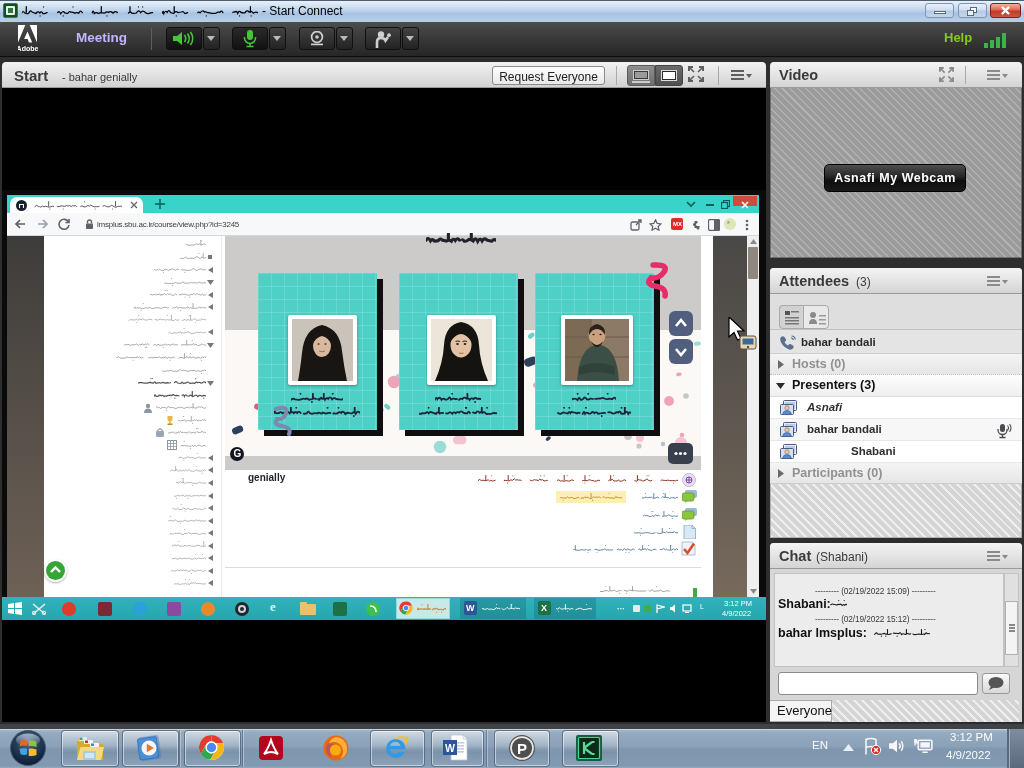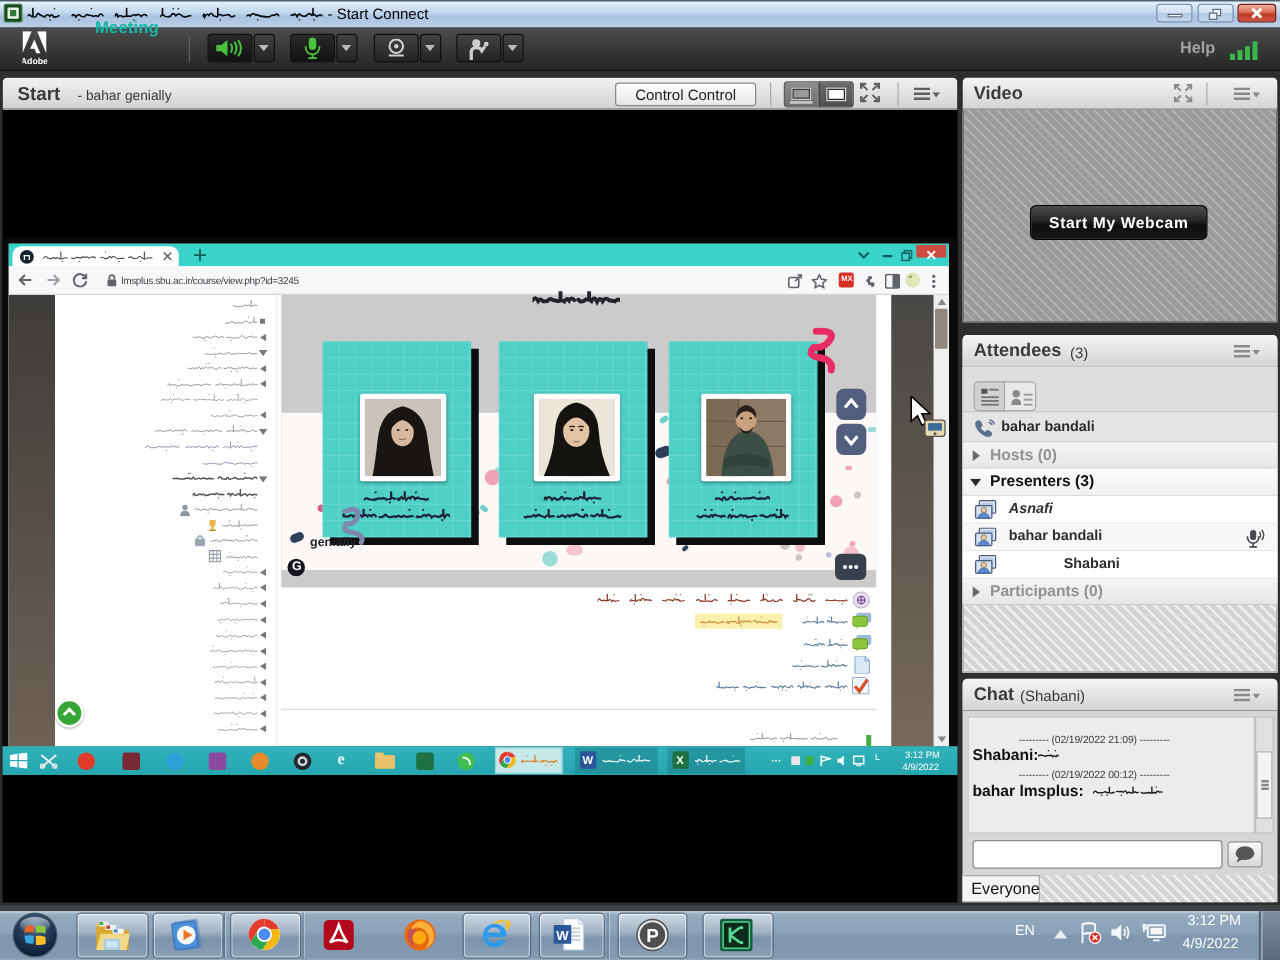--- a/index.html
+++ b/index.html
@@ -44,21 +44,21 @@
         <path d="M11 3 L18 10 M18 3 L11 10" stroke="#fff" stroke-width="1.6"></path>
       </svg>
     </div>
     <div style="position:absolute;left:0px;top:22px;width:1024px;height:35px;background:linear-gradient(#4d4d4d 0%,#383838 50%,#262626 100%);border-bottom:1px solid #0d0d0d;box-sizing:border-box"></div>
     <svg style="position:absolute;left:18px;top:25px" width="20" height="28" viewBox="0 0 20 28">
 <path d="M0 0 H7.3 L0 17.5 Z" fill="#fff"></path>
       <path d="M19 0 H11.7 L19 17.5 Z" fill="#fff"></path>
 <path d="M9.5 6.5 L14.2 17.5 H11 L9.6 14 H6.1 Z" fill="#fff"></path>
 <text x="9.5" y="26" font-family="Liberation Sans" font-size="7" font-weight="bold" fill="#fff" text-anchor="middle">Adobe</text>
     </svg>
-    <div style="position:absolute;left:76px;top:14px;white-space:nowrap;font:bold 13.5px 'Liberation Sans',sans-serif;color:#14b8a6">Meeting</div>
+    <div style="position:absolute;left:76px;top:30px;white-space:nowrap;font:bold 13.5px 'Liberation Sans',sans-serif;color:#c4b5fd">Meeting</div>
     <div style="position:absolute;left:151px;top:28px;width:1px;height:22px;background:#5e5e5e"></div>
     <div style="position:absolute;left:166px;top:27px;width:36px;height:23px;background:linear-gradient(#2a2a2a,#111);border:1px solid #101010;border-radius:3px;box-sizing:border-box"></div>
     <svg style="position:absolute;left:172px;top:30px" width="25" height="17" viewBox="0 0 25 17">
 <path d="M1 6 H5 L10 2 V15 L5 11 H1 Z" fill="#49c33c"></path>
 <path d="M12.5 5 Q15 8.5 12.5 12 M15.5 3.5 Q19 8.5 15.5 13.5 M18.5 2 Q23 8.5 18.5 15" stroke="#49c33c" stroke-width="1.6" fill="none"></path>
     </svg>
     <div style="position:absolute;left:203px;top:27px;width:17px;height:23px;background:linear-gradient(#424242,#232323);border:1px solid #101010;border-radius:3px;box-sizing:border-box"></div>
     <svg style="position:absolute;left:207px;top:36px" width="9" height="6">
       <path d="M0 0 L8 0 L4 5 Z" fill="#b9b9b9"></path>
     </svg>
@@ -85,33 +85,33 @@
     <div style="position:absolute;left:365px;top:27px;width:36px;height:23px;background:linear-gradient(#424242,#232323);border:1px solid #101010;border-radius:3px;box-sizing:border-box"></div>
     <svg style="position:absolute;left:374px;top:29px" width="18" height="19" viewBox="0 0 18 19">
 <circle cx="7" cy="5.5" r="3.2" fill="#cfcfcf"></circle>
 <path d="M3 19 V13 q0 -4 4 -4 q3.5 0 4.5 2.5 L14 8" stroke="#cfcfcf" stroke-width="2.6" fill="none"></path>
 <circle cx="15" cy="6.2" r="1.9" fill="#cfcfcf"></circle>
     </svg>
     <div style="position:absolute;left:402px;top:27px;width:17px;height:23px;background:linear-gradient(#424242,#232323);border:1px solid #101010;border-radius:3px;box-sizing:border-box"></div>
     <svg style="position:absolute;left:406px;top:36px" width="9" height="6">
       <path d="M0 0 L8 0 L4 5 Z" fill="#b9b9b9"></path>
     </svg>
-    <div style="position:absolute;left:944px;top:30px;white-space:nowrap;font:bold 13px 'Liberation Sans',sans-serif;color:#a3a3a3">Help</div>
+    <div style="position:absolute;left:944px;top:30px;white-space:nowrap;font:bold 13px 'Liberation Sans',sans-serif;color:#84cc16">Help</div>
     <svg style="position:absolute;left:984px;top:32px" width="28" height="16">
 <rect x="0" y="11" width="4" height="5" fill="#39b54a"></rect>
       <rect x="6" y="8" width="4" height="8" fill="#39b54a"></rect>
 <rect x="12" y="5" width="4" height="11" fill="#39b54a"></rect>
       <rect x="18" y="1" width="4" height="15" fill="#39b54a"></rect>
     </svg>
     <div style="position:absolute;left:0px;top:57px;width:1024px;height:667px;background:#2e2e2e"></div>
     <div style="position:absolute;left:2px;top:62px;width:764px;height:662px;background:#000;border-radius:4px 4px 0 0"></div>
     <div style="position:absolute;left:2px;top:62px;width:764px;height:26px;background:linear-gradient(#f2f2f2 0%,#e2e2e2 50%,#d2d2d2 100%);border-bottom:1px solid #9a9a9a;border-radius:4px 4px 0 0;box-sizing:border-box"></div>
     <div style="position:absolute;left:14px;top:67px;white-space:nowrap;font:bold 15px 'Liberation Sans',sans-serif;color:#3a3a3a">Start</div>
     <div style="position:absolute;left:62px;top:71px;white-space:nowrap;font:11px 'Liberation Sans',sans-serif;color:#3a3a3a">- bahar genially</div>
-    <div style="position:absolute;left:492px;top:66px;width:113px;height:19px;background:linear-gradient(#fefefe,#e8e8e8);border:1px solid #8a8a8a;border-radius:3px;box-sizing:border-box;text-align:center"><span style="font:12px 'Liberation Sans',sans-serif;color:#222;line-height:17px">Control Control</span></div>
+    <div style="position:absolute;left:492px;top:66px;width:113px;height:19px;background:linear-gradient(#fefefe,#e8e8e8);border:1px solid #8a8a8a;border-radius:3px;box-sizing:border-box;text-align:center"><span style="font:12px 'Liberation Sans',sans-serif;color:#222;line-height:17px">Request Everyone</span></div>
     <div style="position:absolute;left:616px;top:66px;width:1px;height:19px;background:#aaa"></div>
     <div style="position:absolute;left:627px;top:65px;width:28px;height:21px;background:linear-gradient(#8d8d8d,#6f6f6f);border:1px solid #5a5a5a;border-radius:3px 0 0 3px;box-sizing:border-box">
       <div style="position:absolute;left:5px;top:4px;width:16px;height:10px;background:#3a3a3a;border:1px solid #ccc;box-sizing:border-box">
         <div style="position:absolute;left:1px;top:1px;width:12px;height:6px;background:#9a9a9a"></div>
       </div>
       <div style="position:absolute;left:4px;top:15px;width:18px;height:2px;background:#ccc"></div>
     </div>
     <div style="position:absolute;left:655px;top:65px;width:28px;height:21px;background:linear-gradient(#6a6a6a,#4f4f4f);border:1px solid #444;border-radius:0 3px 3px 0;box-sizing:border-box">
       <div style="position:absolute;left:5px;top:4px;width:16px;height:11px;background:#2a2a2a;border:1px solid #ddd;box-sizing:border-box">
         <div style="position:absolute;left:1px;top:1px;width:12px;height:7px;background:#fff"></div>
@@ -612,21 +612,21 @@
     </svg>
     <div style="position:absolute;left:669px;top:311px;width:24px;height:25px;background:#515e7d;border-radius:6px"><svg width="24" height="25">
         <path d="M7 15 L12 9 L17 15" stroke="#fff" stroke-width="2.6" fill="none"></path>
       </svg></div>
     <div style="position:absolute;left:669px;top:339px;width:24px;height:25px;background:#515e7d;border-radius:6px"><svg width="24" height="25">
         <path d="M7 10 L12 16 L17 10" stroke="#fff" stroke-width="2.6" fill="none"></path>
       </svg></div>
     <div style="position:absolute;left:230px;top:447px;width:14px;height:14px;background:#14141e;border-radius:50%">
       <div style="position:absolute;left:3.5px;top:1px;font:bold 10px 'Liberation Sans',sans-serif;color:#fff">G</div>
     </div>
-    <div style="position:absolute;left:248px;top:429px;white-space:nowrap;font:600 10px 'Liberation Sans',sans-serif;color:#23232d">genially</div>
+    <div style="position:absolute;left:248px;top:472px;white-space:nowrap;font:600 10px 'Liberation Sans',sans-serif;color:#23232d">genially</div>
     <div style="position:absolute;left:668px;top:443px;width:25px;height:21px;background:#39404d;border-radius:5px"><svg width="25" height="21">
         <circle cx="8" cy="10.5" r="1.6" fill="#fff"></circle>
         <circle cx="12.5" cy="10.5" r="1.6" fill="#fff"></circle>
         <circle cx="17" cy="10.5" r="1.6" fill="#fff"></circle>
       </svg></div>
     <svg style="position:absolute;left:682px;top:473px" width="14" height="14" viewBox="0 0 14 14">
 <circle cx="7" cy="7" r="6.5" fill="#e8e0f0" stroke="#b9a9d0" stroke-width="0.8"></circle>
 <path d="M4 7 a3 3 0 1 1 6 0 a3 3 0 1 1 -6 0 M7 4 v6 M4 7 h6" stroke="#7a4a9e" stroke-width="1" fill="none"></path>
     </svg>
     <svg style="position:absolute;left:478px;top:475px;opacity:1.0" width="200" height="9" viewBox="0 0 200 9">
@@ -818,21 +818,21 @@
 <path d="M2 2 L6 6 M14 2 L10 6 M14 14 L10 10 M2 14 L6 10" stroke="#8a8a8a" stroke-width="1.6"></path>
     </svg>
     <div style="position:absolute;left:965px;top:66px;width:1px;height:18px;background:#aaa"></div>
     <svg style="position:absolute;left:987px;top:70px" width="22" height="12">
 <rect x="0" y="0" width="13" height="2" fill="#8a8a8a"></rect>
       <rect x="0" y="4" width="13" height="2" fill="#8a8a8a"></rect>
 <rect x="0" y="8" width="13" height="2" fill="#8a8a8a"></rect>
       <path d="M15 4 L21 4 L18 8 Z" fill="#8a8a8a"></path>
     </svg>
     <div style="position:absolute;left:770px;top:88px;width:252px;height:170px;background:#9b9b9b;background-image:repeating-linear-gradient(45deg,rgba(255,255,255,0.22) 0 1.5px,transparent 1.5px 5.5px);border:1px solid #6e6e6e;border-top:none;box-sizing:border-box"></div>
-    <div style="position:absolute;left:824px;top:164px;width:142px;height:28px;background:linear-gradient(#4e4e4e 0%,#262626 45%,#0e0e0e 60%,#191919 100%);border:1px solid #000;border-radius:5px;box-sizing:border-box;text-align:center"><span style="font:bold 12.5px 'Liberation Sans',sans-serif;color:#fff;line-height:26px;letter-spacing:0.5px">Start My Webcam</span></div>
+    <div style="position:absolute;left:824px;top:164px;width:142px;height:28px;background:linear-gradient(#4e4e4e 0%,#262626 45%,#0e0e0e 60%,#191919 100%);border:1px solid #000;border-radius:5px;box-sizing:border-box;text-align:center"><span style="font:bold 12.5px 'Liberation Sans',sans-serif;color:#fff;line-height:26px;letter-spacing:0.5px">Asnafi My Webcam</span></div>
     <div style="position:absolute;left:770px;top:268px;width:252px;height:270px;background:#fff;border-radius:4px 4px 0 0"></div>
     <div style="position:absolute;left:770px;top:268px;width:252px;height:26px;background:linear-gradient(#f4f4f4 0%,#e4e4e4 50%,#d4d4d4 100%);border-bottom:1px solid #9a9a9a;border-radius:4px 4px 0 0;box-sizing:border-box"></div>
     <div style="position:absolute;left:779px;top:273px;white-space:nowrap;font:bold 14.5px 'Liberation Sans',sans-serif;color:#3a3a3a">Attendees</div>
     <div style="position:absolute;left:856px;top:275px;white-space:nowrap;font:12px 'Liberation Sans',sans-serif;color:#3a3a3a">(3)</div>
     <svg style="position:absolute;left:987px;top:276px" width="22" height="12">
 <rect x="0" y="0" width="13" height="2" fill="#8a8a8a"></rect>
       <rect x="0" y="4" width="13" height="2" fill="#8a8a8a"></rect>
 <rect x="0" y="8" width="13" height="2" fill="#8a8a8a"></rect>
       <path d="M15 4 L21 4 L18 8 Z" fill="#8a8a8a"></path>
     </svg>
@@ -915,28 +915,28 @@
 <rect x="0" y="0" width="13" height="2" fill="#8a8a8a"></rect>
       <rect x="0" y="4" width="13" height="2" fill="#8a8a8a"></rect>
 <rect x="0" y="8" width="13" height="2" fill="#8a8a8a"></rect>
       <path d="M15 4 L21 4 L18 8 Z" fill="#8a8a8a"></path>
     </svg>
     <div style="position:absolute;left:774px;top:573px;width:230px;height:94px;background:#ececec;border:1px solid #c2c2c2;box-sizing:border-box"></div>
     <div style="position:absolute;left:1004px;top:573px;width:15px;height:94px;background:#e0e0e0;border:1px solid #c2c2c2;box-sizing:border-box"></div>
     <div style="position:absolute;left:1005px;top:601px;width:13px;height:54px;background:#f4f4f4;border:1px solid #b0b0b0;box-sizing:border-box">
       <div style="position:absolute;left:3px;top:22px;width:6px;height:1.5px;background:#888;box-shadow:0 3px 0 #888,0 6px 0 #888"></div>
     </div>
-    <div style="position:absolute;left:815px;top:586px;white-space:nowrap;font:8.3px 'Liberation Sans',sans-serif;color:#3a3a3a;letter-spacing:-0.1px">--------- (02/19/2022 21:09) ---------</div>
+    <div style="position:absolute;left:815px;top:586px;white-space:nowrap;font:8.3px 'Liberation Sans',sans-serif;color:#3a3a3a;letter-spacing:-0.1px">--------- (02/19/2022 15:09) ---------</div>
     <div style="position:absolute;left:778px;top:597px;white-space:nowrap;font:bold 12.5px 'Liberation Sans',sans-serif;color:#111">Shabani:</div>
     <svg style="position:absolute;left:830px;top:600px;opacity:1.0" width="17" height="8" viewBox="0 0 17 8">
       <path d="M17.0,4.8 Q15.9,3.4 14.8,5.3 Q13.4,4.0 12.1,5.4 Q10.9,3.4 9.8,4.6 Q8.2,3.9 6.6,5.1 Q5.4,4.3 4.1,4.5 Q2.4,3.4 0.8,4.7" fill="none" stroke="#1a1a1a" stroke-width="1.1" stroke-linecap="round"></path>
       <circle cx="14.2" cy="0.6" r="0.6" fill="#1a1a1a"></circle>
       <circle cx="8.7" cy="0.6" r="0.6" fill="#1a1a1a"></circle>
     </svg>
-    <div style="position:absolute;left:815px;top:614px;white-space:nowrap;font:8.3px 'Liberation Sans',sans-serif;color:#3a3a3a;letter-spacing:-0.1px">--------- (02/19/2022 00:12) ---------</div>
+    <div style="position:absolute;left:815px;top:614px;white-space:nowrap;font:8.3px 'Liberation Sans',sans-serif;color:#3a3a3a;letter-spacing:-0.1px">--------- (02/19/2022 15:12) ---------</div>
     <div style="position:absolute;left:778px;top:626px;white-space:nowrap;font:bold 12.5px 'Liberation Sans',sans-serif;color:#111">bahar lmsplus:</div>
     <svg style="position:absolute;left:874px;top:629px;opacity:1.0" width="56" height="8" viewBox="0 0 56 8">
       <path d="M56.0,4.8 Q54.6,4.2 53.2,4.7 Q51.9,2.8 50.7,5.5 Q49.2,4.6 47.7,5.5 Q46.4,5.4 45.0,5.0 Q43.5,5.0 42.0,5.5 Q40.4,5.9 38.9,5.0 M47.5,4.5 L47.5,0.5" fill="none" stroke="#1a1a1a" stroke-width="1.1" stroke-linecap="round"></path>
       <path d="M36.7,4.8 Q35.3,5.7 33.9,4.4 Q32.3,5.7 30.8,5.3 Q29.2,4.2 27.6,5.5 Q26.2,2.3 24.8,4.8 Q23.2,3.9 21.6,4.4 Q20.5,3.8 19.3,4.3 M32.4,4.5 L32.4,0.5" fill="none" stroke="#1a1a1a" stroke-width="1.1" stroke-linecap="round"></path>
       <path d="M17.3,4.8 Q16.1,5.2 14.8,5.5 Q13.2,5.0 11.5,5.2 Q10.3,3.9 9.0,4.8 Q7.5,5.5 6.0,5.1 Q4.7,5.6 3.4,4.7 Q2.0,2.8 0.7,5.4 M13.5,4.5 L13.5,0.5" fill="none" stroke="#1a1a1a" stroke-width="1.1" stroke-linecap="round"></path>
       <circle cx="51.0" cy="0.6" r="0.6" fill="#1a1a1a"></circle>
       <circle cx="23.1" cy="7.2" r="0.6" fill="#1a1a1a"></circle>
       <circle cx="7.4" cy="7.2" r="0.6" fill="#1a1a1a"></circle>
       <circle cx="11.8" cy="7.2" r="0.6" fill="#1a1a1a"></circle>
     </svg>

